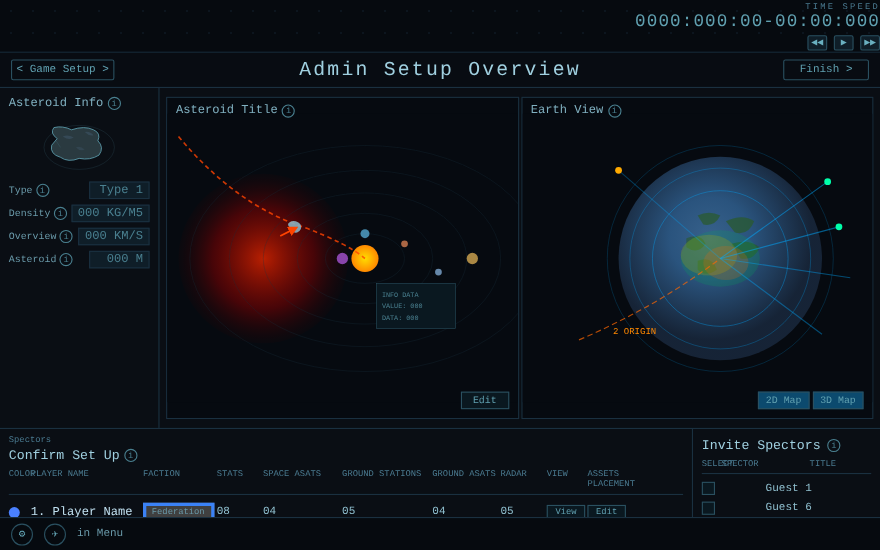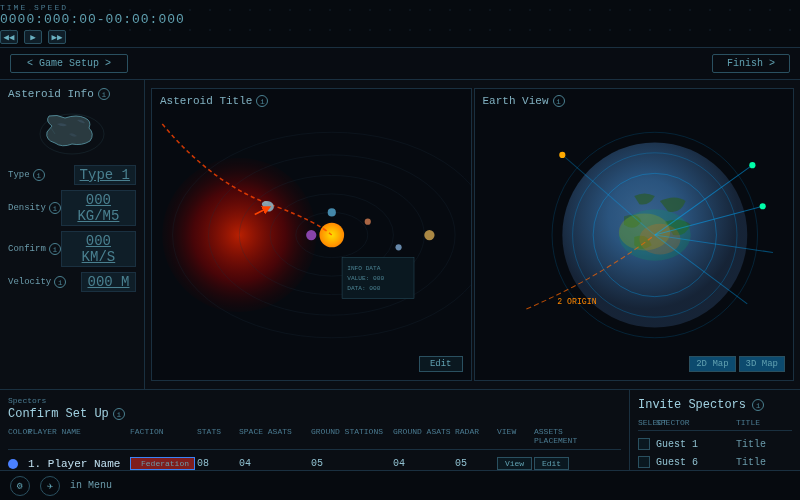--- a/index.html
+++ b/index.html
@@ -15,31 +15,31 @@
     }
 
     
     .top-bar {
       width: 100%;
       background: #060a0f;
       border-bottom: 1px solid #1a3040;
       height: 48px;
       display: flex;
       flex-direction: column;
-      align-items: flex-start;
+      align-items: flex-end;
       justify-content: center;
       position: relative;
     }
     .time-speed-label {
       font-size: 8px;
       color: #4a7a90;
       letter-spacing: 2px;
     }
     .time-display {
-      font-size: 13px;
+      font-size: 16px;
       color: #60a0b0;
       letter-spacing: 1px;
     }
     .time-controls {
       display: flex;
       gap: 6px;
       margin-top: 3px;
     }
     .time-btn {
       width: 18px;
@@ -62,21 +62,21 @@
       background: #080c12;
       border-bottom: 1px solid #1a3040;
       display: flex;
       align-items: center;
       padding: 0 10px;
       position: relative;
     }
     .game-setup-btn {
       border: 1px solid #2a5060;
       color: #60a0b0;
-      padding: 3px 16px;
+      padding: 3px 4px;
       font-size: 10px;
       border-radius: 2px;
       cursor: pointer;
       display: flex;
       align-items: center;
       gap: 4px;
     }
     .page-title {
       position: absolute;
       left: 50%;
@@ -154,24 +154,23 @@
       color: #6a9aaa;
       display: flex;
       align-items: center;
       gap: 3px;
     }
     .stat-value {
       background: #0f1e28;
       border: 1px solid #1a3040;
       color: #4a8090;
       padding: 1px 5px;
-      font-size: 14px;
+      font-size: 11px;
       min-width: 55px;
-      text-align: center;
-      text-decoration: underline;
+      text-align: right;
     }
 
     
     .center-panels {
       flex: 1;
       display: flex;
       gap: 2px;
       padding: 8px 6px;
     }
     .viz-panel {
@@ -275,26 +274,26 @@
       padding: 4px 0;
       align-items: center;
       border-bottom: 1px solid #0f1e28;
     }
     .color-dot {
       width: 10px;
       height: 10px;
       border-radius: 50%;
     }
     .faction-badge {
-      background: #7f1d1d;
-      border: 1px solid #3b82f6;
+      background: #404040;
+      border: 3px solid #3b82f6;
       padding: 1px 5px;
       font-size: 8px;
       color: #6a9aaa;
-      text-align: right;
+      text-align: left;
     }
     .view-btn {
       border: 1px solid #2a5060;
       background: #0a1820;
       color: #60a0b0;
       padding: 1px 6px;
       font-size: 8px;
       cursor: pointer;
       text-align: center;
     }
@@ -322,20 +321,21 @@
       padding-bottom: 3px;
       border-bottom: 1px solid #1a3040;
     }
     .spectator-row {
       display: grid;
       grid-template-columns: 18px 80px 50px;
       font-size: 10px;
       color: #90c0d0;
       padding: 3px 0;
       align-items: center;
+      gap: 40px;
     }
     .checkbox {
       width: 12px;
       height: 12px;
       border: 1px solid #2a5060;
       background: #0a1820;
       cursor: pointer;
     }
     .send-invite-btn {
       margin-top: 8px;
@@ -399,20 +399,21 @@
   <div class="time-display">0000:000:00-00:00:000</div>
   <div class="time-controls">
     <div class="time-btn">◀◀</div>
     <div class="time-btn">▶</div>
     <div class="time-btn">▶▶</div>
   </div>
 </div>
 
 <div class="nav-bar">
   <div class="game-setup-btn">&lt; Game Setup &gt;</div>
+  <div class="page-title">Admin Setup Overview</div>
   <div class="finish-btn">Finish &gt;</div>
 </div>
 
 <div class="main-content">
 
   <div class="asteroid-panel">
     <div class="panel-title">
       <span>Asteroid Info</span>
       <span class="info-icon">i</span>
     </div>
@@ -435,28 +436,28 @@
     </div>
     <div class="stat-row">
       <div class="stat-label">
         <span>Density</span>
         <span class="info-icon">i</span>
       </div>
       <div class="stat-value">000 KG/M5</div>
     </div>
     <div class="stat-row">
       <div class="stat-label">
-        <span>Confirm</span>
+        <span>Overview</span>
         <span class="info-icon">i</span>
       </div>
       <div class="stat-value">000 KM/S</div>
     </div>
     <div class="stat-row">
       <div class="stat-label">
-        <span>Velocity</span>
+        <span>Asteroid</span>
         <span class="info-icon">i</span>
       </div>
       <div class="stat-value">000 M</div>
     </div>
   </div>
 
   <div class="center-panels">
 
     <div class="viz-panel">
       <div class="viz-title">

